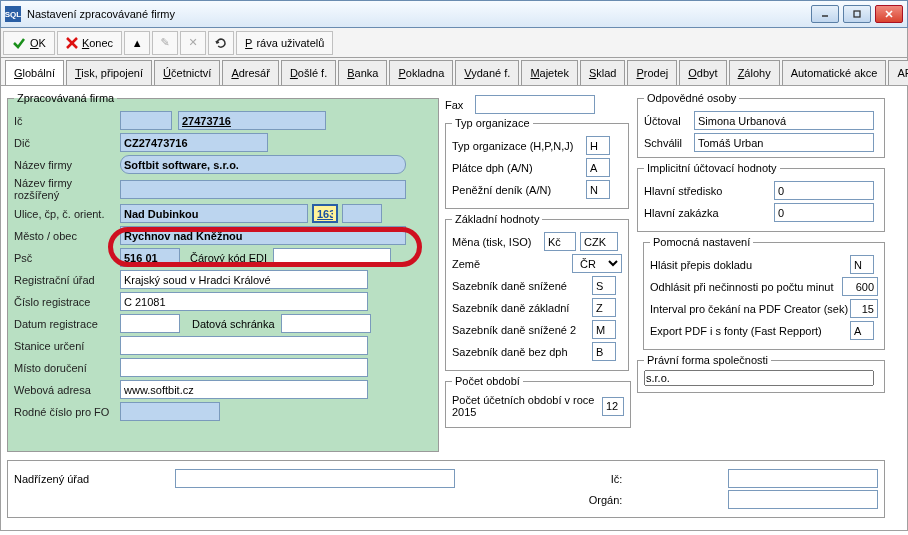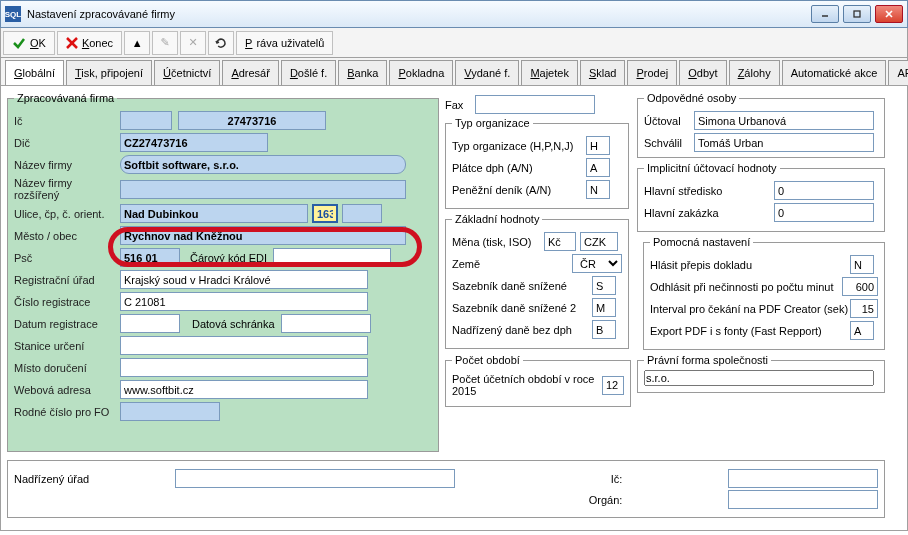--- a/index.html
+++ b/index.html
@@ -30,21 +30,21 @@
   .panel { border:1px solid #a0a0a0; border-top:none; padding:6px; background:#fff; height: calc(535px - 28px - 30px - 24px - 8px); position:relative;}
   fieldset { border:1px solid #9a9a9a; padding:4px 6px 6px 6px; margin-bottom:4px; }
   legend { padding:0 3px; }
 
   .firm-fs { background:#b9e0c3; width:432px; position:relative; float:left; height:360px;}
   .row { display:flex; align-items:center; margin:3px 0; }
   .lbl { width:106px; color:#222; }
   .inp { height:19px; border:1px solid #7a9abc; background:#fff; padding:0 3px; }
   .inp.blue { background:#bcd5ef; font-weight:bold; }
   .inp.yellow { background:#fff39a; border:2px solid #2a5fa5; font-weight:bold; color:#1a4fa0;}
-  .inp.ra { text-align:center; }
+  .inp.ra { text-align:left;text-decoration:underline; }
 
   .right-col { float:left; margin-left:6px; width:440px; }
   .mini-row { display:flex; align-items:center; margin:3px 0; }
   .mini-row .mlbl { width:150px; }
   .mini-row .sinp { height:19px; border:1px solid #7a9abc; background:#fff; padding:0 3px; }
 
   .red-circle { position:absolute; border:5px solid #cf1020; border-radius:26px; pointer-events:none; }
 
   .foot { clear:both; padding-top:4px; }
   .foot .row { margin:2px 0;justify-content:space-between; }
@@ -261,25 +261,29 @@
         </div>
       <div class="mini-row">
           <span style="width:120px">Země</span>
           <select class="sinp" style="width:50px"><option>ČR</option></select>
         </div>
       <div class="mini-row">
           <span style="width:140px">Sazebník daně snížené</span>
           <input class="sinp" style="width: 24px;" value="S">
         </div>
       <div class="mini-row">
+          <span style="width:140px">Sazebník daně základní</span>
+          <input class="sinp" style="width: 24px;" value="Z">
+        </div>
+      <div class="mini-row">
           <span style="width:140px">Sazebník daně snížené 2</span>
           <input class="sinp" style="width: 24px;" value="M">
         </div>
       <div class="mini-row">
-          <span style="width:140px">Nadřízený daně bez dph</span>
+          <span style="width:140px">Sazebník daně bez dph</span>
           <input class="sinp" style="width: 24px;" value="B">
         </div>
     </fieldset>
 
     <fieldset style="width:196px; float:right;">
       <legend>Pomocná nastavení</legend>
       <div class="mini-row">
           <span style="width:200px">Hlásit přepis dokladu</span>
           <input class="sinp" style="width: 24px;" value="N">
         </div>

